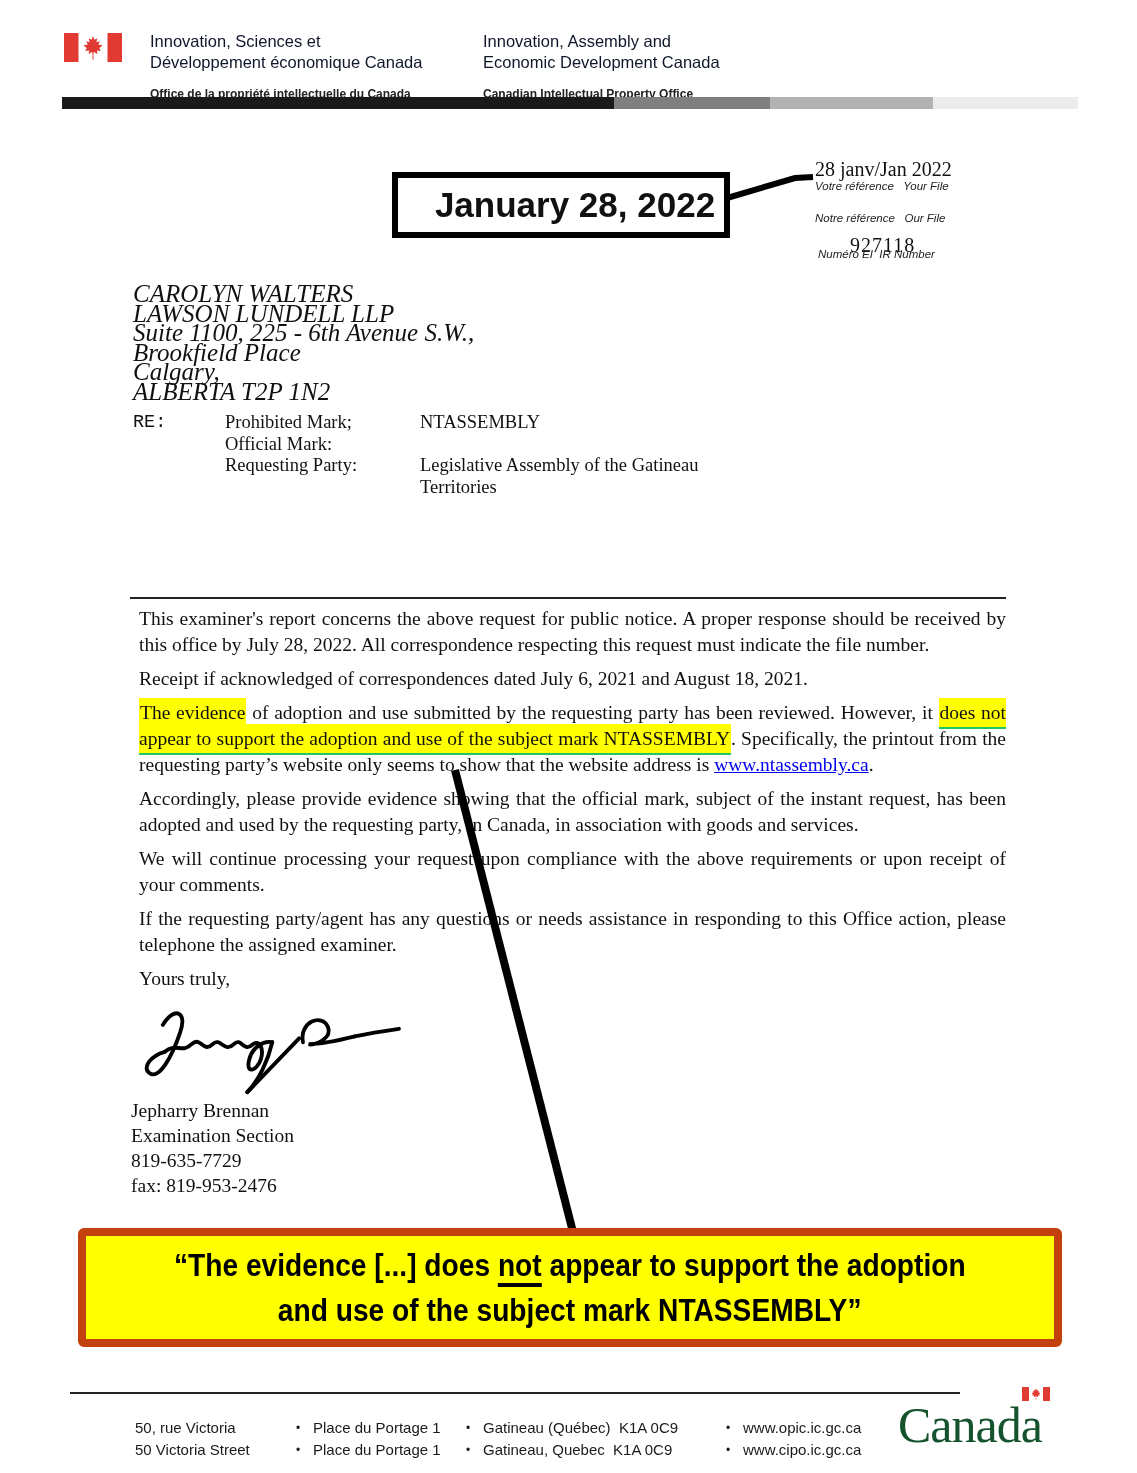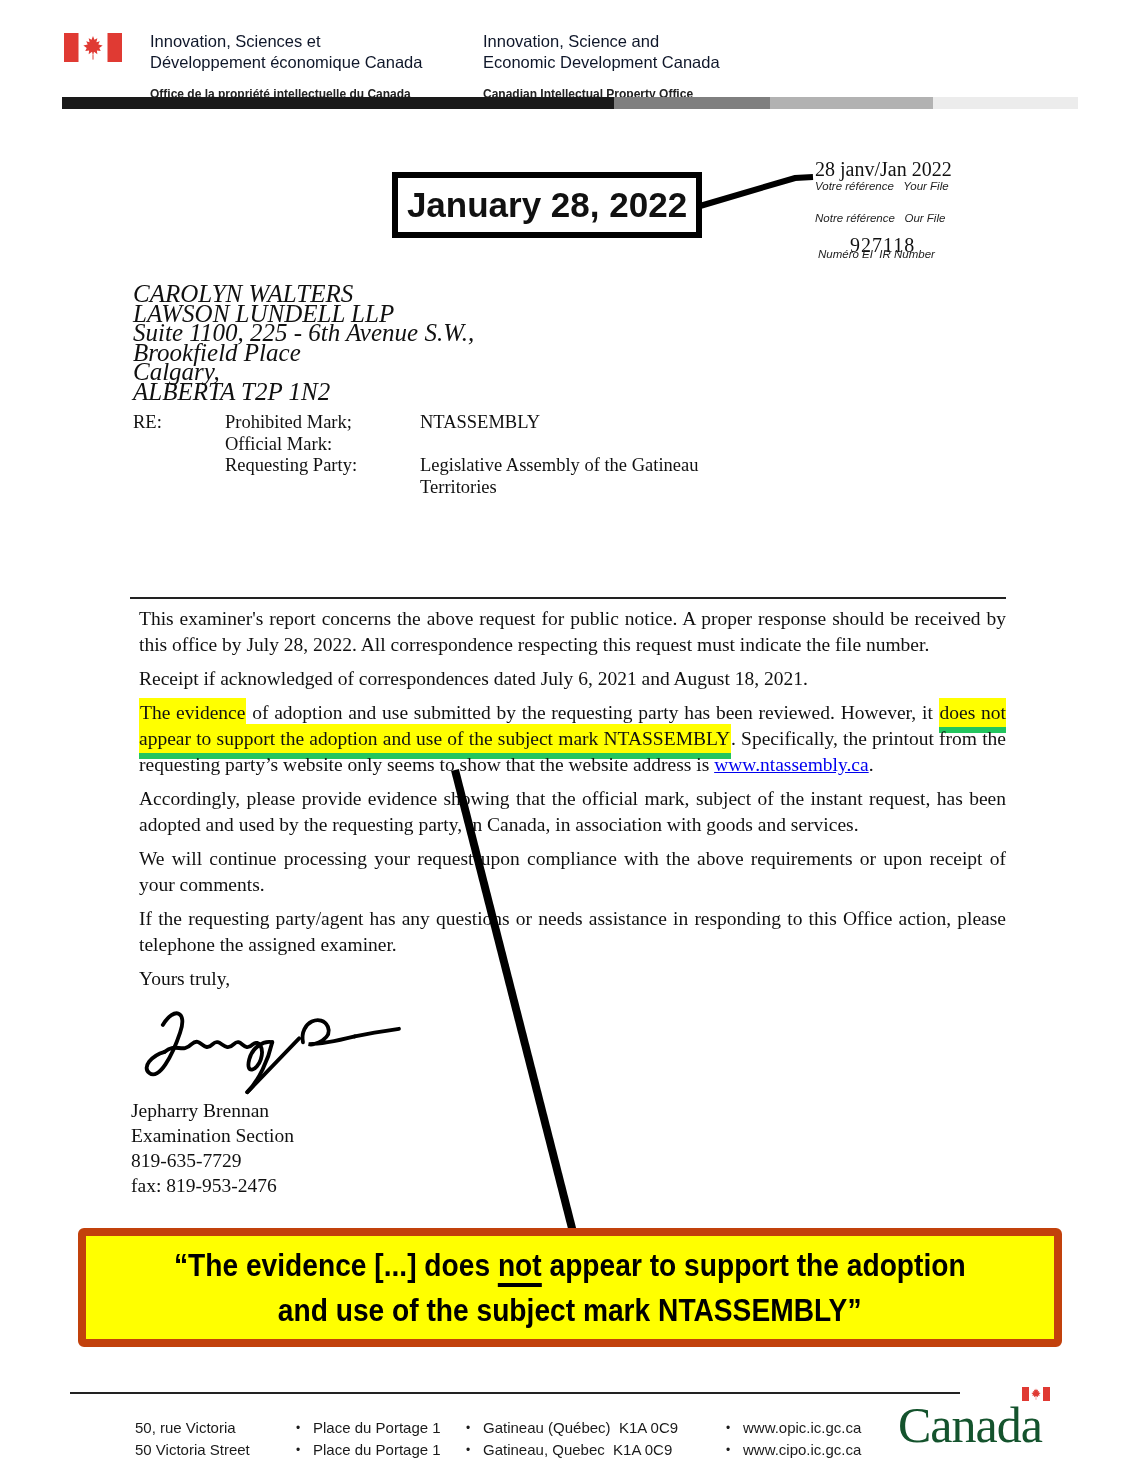--- a/index.html
+++ b/index.html
@@ -25,39 +25,39 @@
   .ref-label{position:absolute;font-family:"Liberation Sans",sans-serif;font-style:italic;
              font-size:11.5px;color:#222;white-space:pre;}
   .ref-your{left:815px;top:180px;}
   .ref-our{left:815px;top:212px;}
   .ref-num{position:absolute;left:850px;top:234px;font-size:20px;letter-spacing:1px;}
   .ref-ir{left:818px;top:248px;}
 
   
   .date-callout{position:absolute;left:392px;top:172px;width:298px;height:54px;
                 border:6px solid #000;background:#fff;display:flex;align-items:center;justify-content:center;
-                font-family:"Liberation Sans",sans-serif;font-weight:bold;font-size:35px;z-index:6;}
+                font-family:"Liberation Sans",sans-serif;font-weight:bold;font-size:35px;z-index:6;padding-left:28px;}
   .anno-lines{position:absolute;left:0;top:0;width:1137px;height:1473px;z-index:5;pointer-events:none;}
 
   
   .recipient{position:absolute;left:133px;top:284px;font-size:25px;line-height:19.5px;font-style:italic;}
 
   
   .re-block{position:absolute;left:133px;top:412px;font-size:18.5px;line-height:21.5px;}
   .re-row{display:flex;}
-  .re-label{width:92px;}
+  .re-label{width:92px;font-family:Liberation Mono, monospace;}
   .re-key{width:195px;}
   .re-val{width:320px;}
 
   
   .rule{position:absolute;left:130px;top:597px;width:876px;height:0;border-top:2px solid #222;}
   .letter-body{position:absolute;left:131px;top:606px;width:875px;font-size:19.5px;line-height:26px;
                text-align:justify;}
   .letter-body p{margin:0 0 8px 8px;}
-  .hl{background:var(--color-highlight_yellow,#ffff00);border-bottom:6px solid #22c55e;padding:4px 1px;}
+  .hl{background:var(--color-highlight_yellow,#ffff00);border-bottom:2px solid #22c55e;padding:4px 1px;}
   .doc-link{color:var(--color-link_blue,#0000ee);text-decoration:underline;}
   .closing{margin-top:2px;}
   .signature-svg{display:block;margin:6px 0 2px 2px;width:290px;height:96px;}
   .signer{font-size:19.5px;line-height:25px;text-align:left;}
 
   
   .quote-box{position:absolute;left:78px;top:1228px;width:968px;height:103px;
              background:var(--color-highlight_yellow,#ffff00);border:8px solid #c2410c;border-radius:6px;
              display:flex;flex-direction:column;align-items:center;justify-content:center;z-index:6;
              font-family:"Liberation Sans","DejaVu Sans",sans-serif;font-weight:bold;font-size:32px;color:#000;}
@@ -92,21 +92,21 @@
       <rect class="flag-red" x="29" y="46" width="2" height="9"></rect>
     </g>
   </svg>
 
   <div class="dept-block dept-fr">
     <div class="dept-line">Innovation, Sciences et</div>
     <div class="dept-line">Développement économique Canada</div>
     <div class="office-line">Office de la propriété intellectuelle du Canada</div>
   </div>
   <div class="dept-block dept-en">
-    <div class="dept-line">Innovation, Science and</div>
+    <div class="dept-line">Innovation, Assembly and</div>
     <div class="dept-line">Economic Development Canada</div>
     <div class="office-line">Canadian Intellectual Property Office</div>
   </div>
 
   <div class="grad-bar">
     <div class="s1"></div>
     <div class="s2"></div>
     <div class="s3"></div>
     <div class="s4"></div>
   </div>

